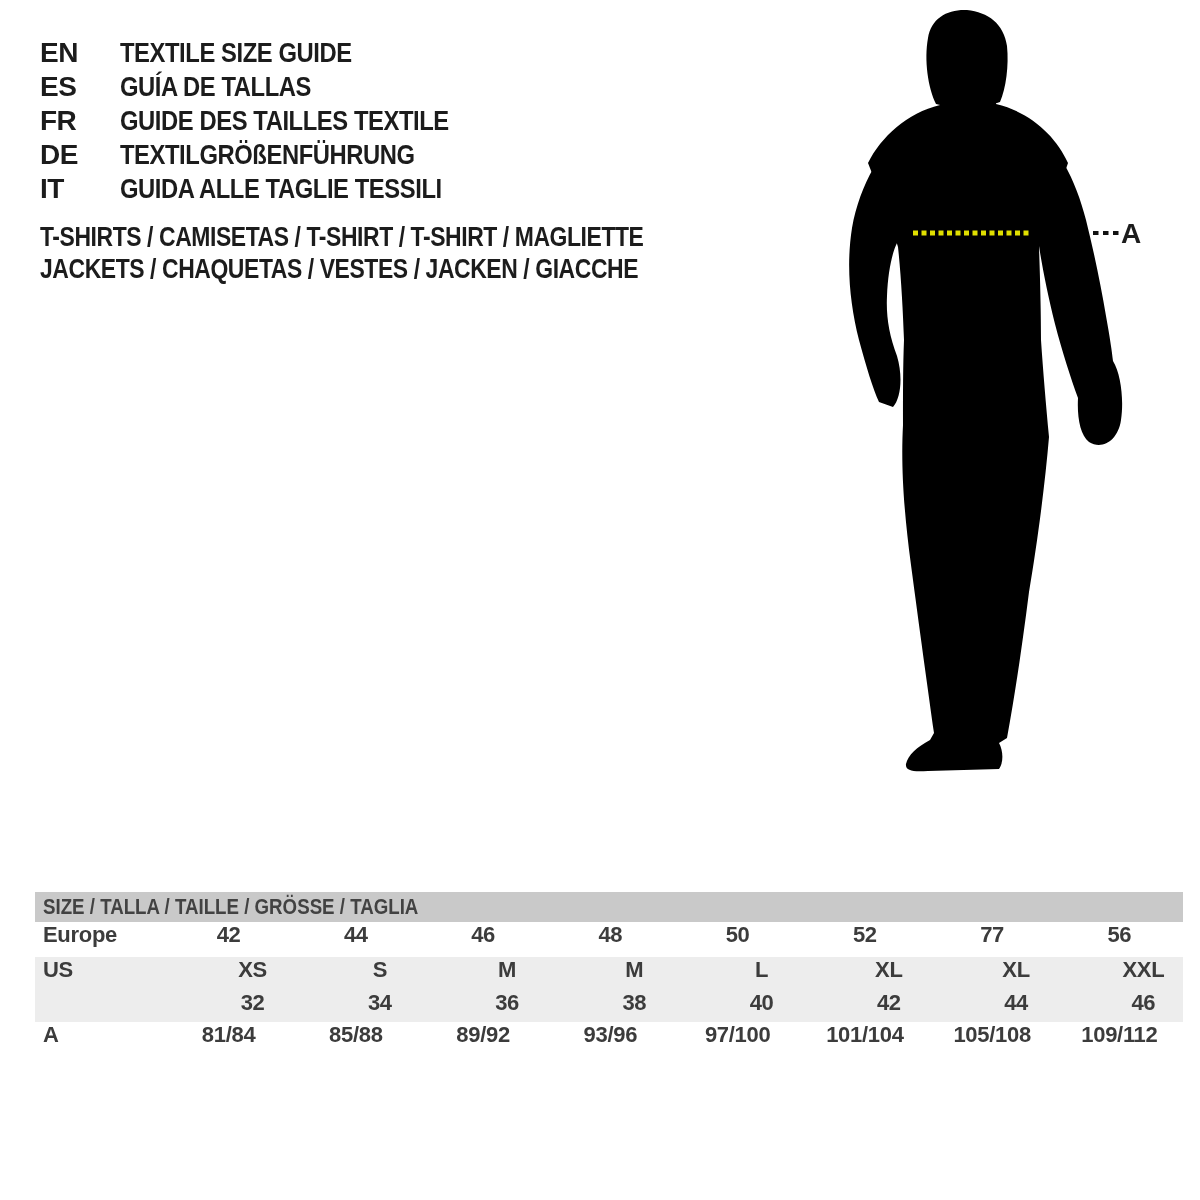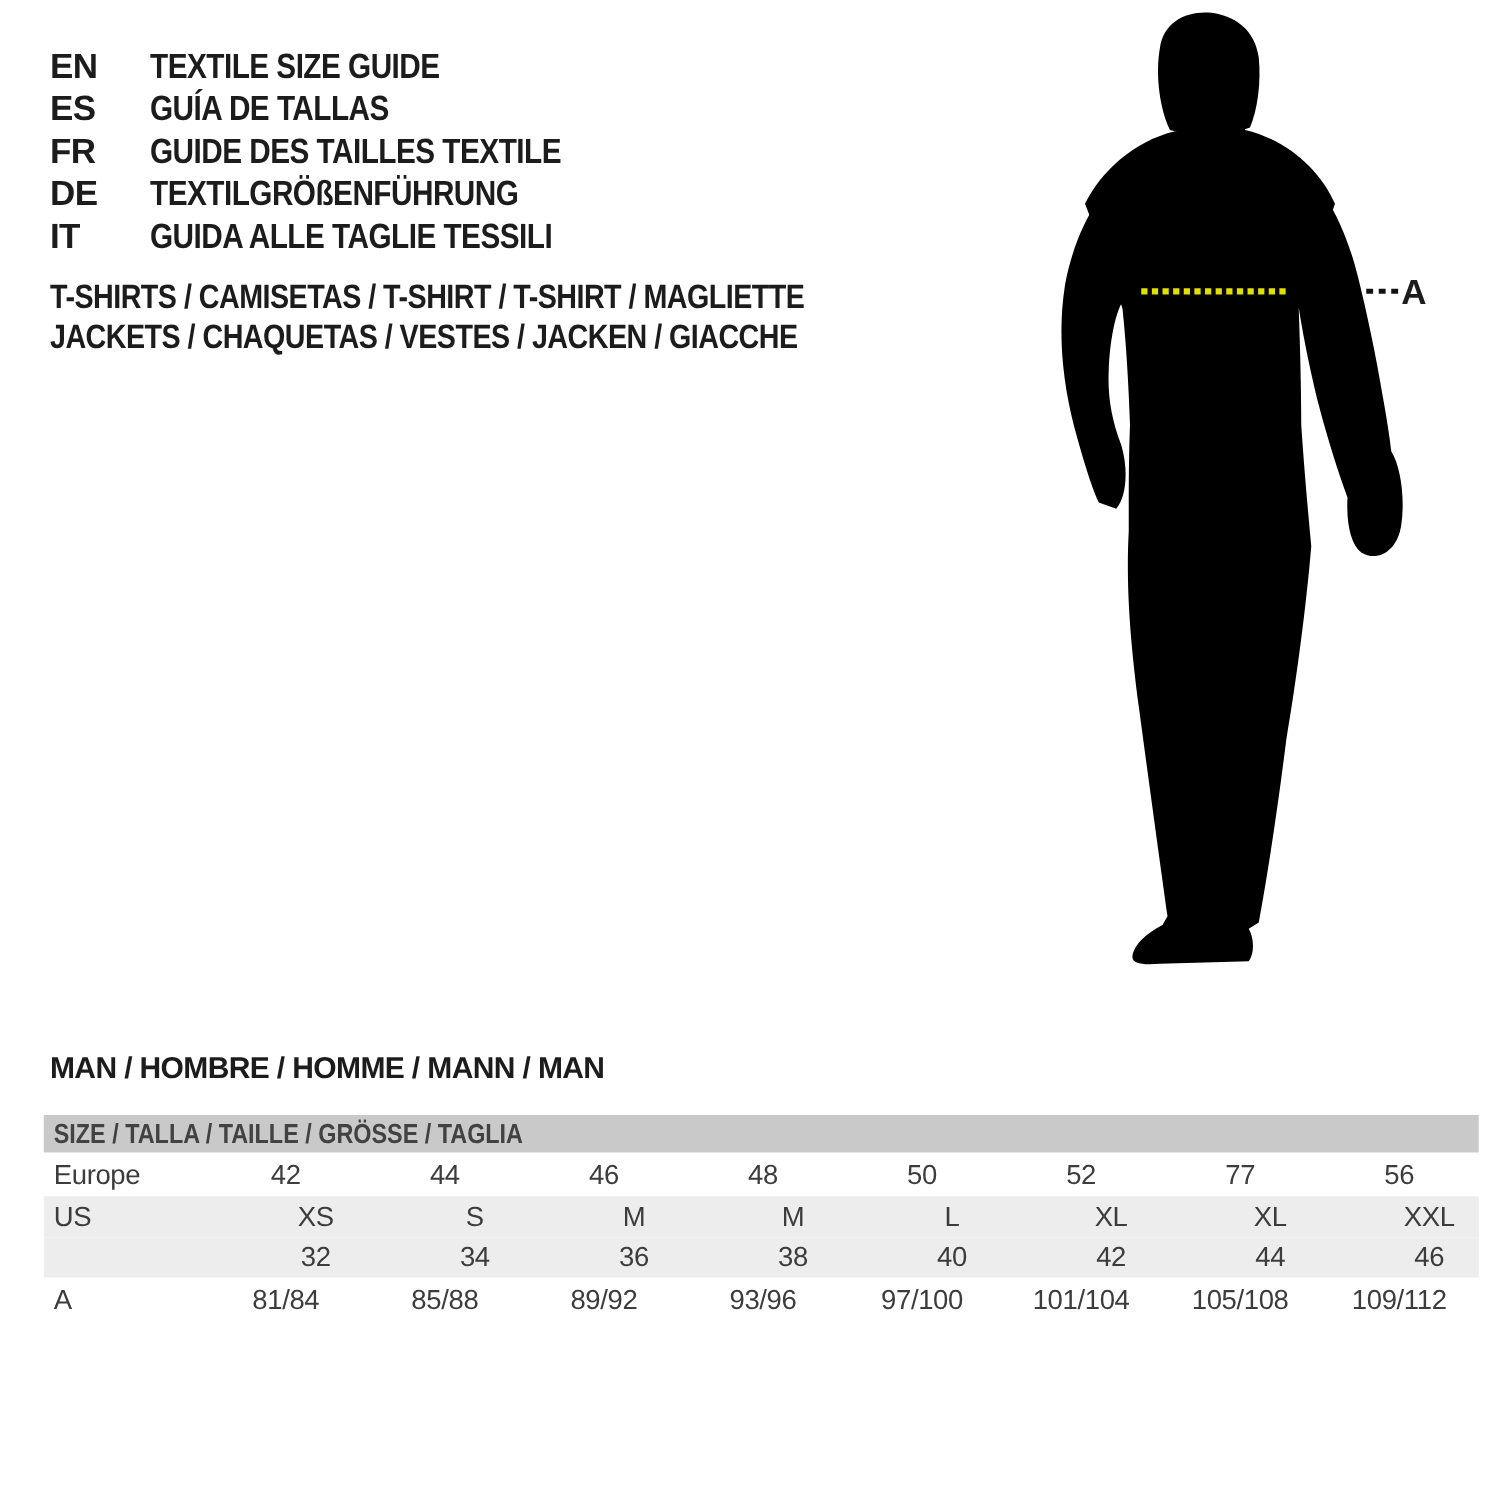--- a/index.html
+++ b/index.html
@@ -29,21 +29,21 @@
 
   
   .section-title{position:absolute;left:40px;top:841px;font-size:24px;font-weight:700;letter-spacing:-0.5px;}
 
   
   .size-table{position:absolute;left:35px;top:892px;width:1148px;color:var(--table-text,#3c3c3c);}
   .size-table .thead{
     height:30px;display:flex;align-items:center;background:var(--table-header-bg,#c9c9c9);
     font-size:22px;font-weight:700;color:#424242;padding-left:8px;box-sizing:border-box;
   }
-  .trow{display:flex;align-items:center;font-size:22px;font-weight:400;letter-spacing:-0.3px;}
+  .trow{display:flex;font-size:22px;font-weight:700;letter-spacing:-0.3px;}
   .trow.shaded{background:var(--row-alt-bg,#ededed);gap:48px;}
   .trow .row-label{width:130px;flex:0 0 130px;padding-left:8px;box-sizing:border-box;text-align:left;}
   .trow .cell{flex:1;text-align:center;}
   .h35{height:35px;} .h33{height:33px;} .h32{height:32px;} .h36{height:36px;}
 
   
   .footnote{position:absolute;left:40px;top:1095px;font-size:24px;font-weight:700;letter-spacing:-0.5px;}
 </style>
 </head>
 <body>
@@ -121,21 +121,20 @@
 
   <div class="categories">
     <div class="cat-line">
         <span class="condensed">T-SHIRTS / CAMISETAS / T-SHIRT / T-SHIRT / MAGLIETTE</span>
       </div>
     <div class="cat-line">
         <span class="condensed">JACKETS / CHAQUETAS / VESTES / JACKEN / GIACCHE</span>
       </div>
   </div>
 
-  <div class="section-title"><span class="condensed">MAN / HOMBRE / HOMME / MANN / MAN</span></div>
 
   <div class="size-table">
     <div class="thead">
       <span class="condensed">SIZE / TALLA / TAILLE / GRÖSSE / TAGLIA</span>
     </div>
 
     <div class="trow h35">
       <span class="row-label">Europe</span>
       <span class="cell">42</span>
       <span class="cell">44</span>

